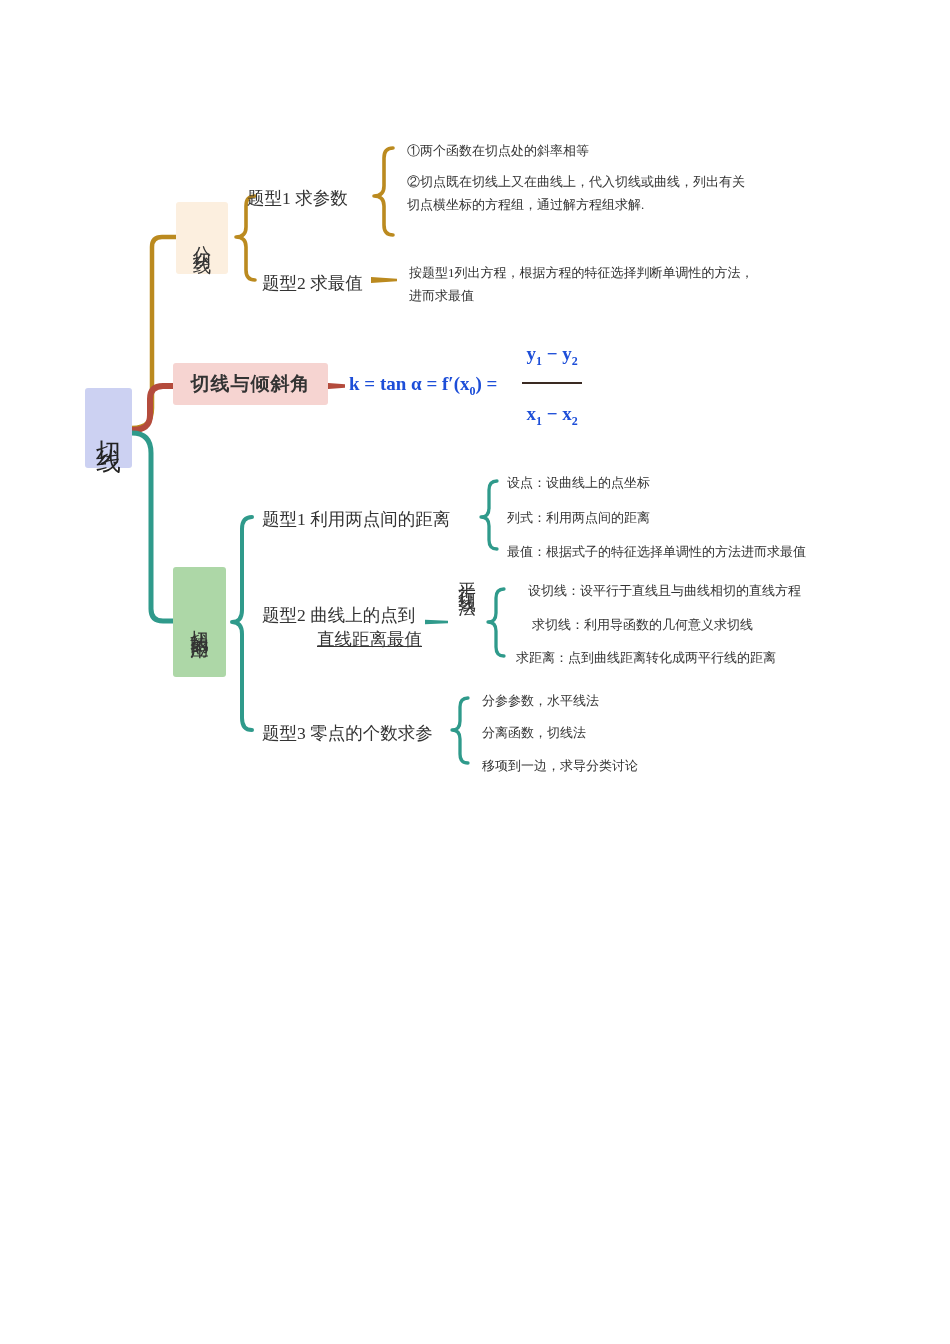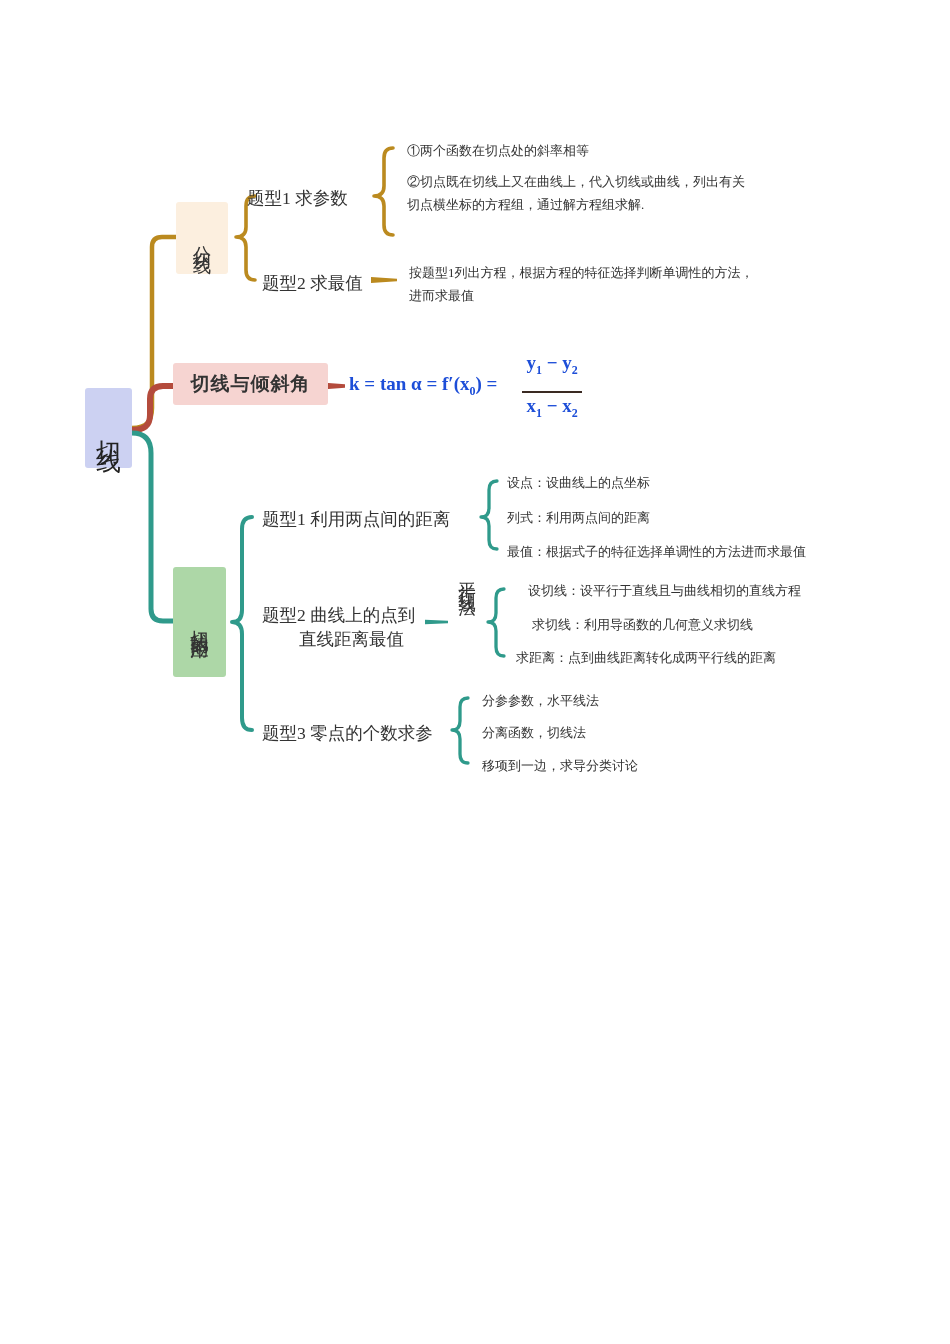--- a/index.html
+++ b/index.html
@@ -19,29 +19,29 @@
   .node-gold{left:176px;top:202px;width:52px;height:72px;background:#fcefdf;}
   .gold-label{font-size:18.5px;letter-spacing:5px;}
   .node-red{left:173px;top:363px;width:155px;height:42px;background:#f6d4d1;}
   .red-label{font-size:19px;font-weight:bold;letter-spacing:1px;}
   .node-teal{left:173px;top:567px;width:53px;height:110px;background:#add7a7;}
   .teal-label{font-size:18.5px;letter-spacing:3px;}
   .lbl{font-size:17.5px;white-space:nowrap;}
   .itm{font-size:13px;white-space:nowrap;line-height:23px;}
   .multiline{white-space:pre-line;}
   .method-vert{font-size:17.5px;letter-spacing:4px;}
-  .indent2{margin-left:37px;}
+  .indent2{margin-left:55px;text-decoration:underline;}
   .formula{
     display:flex;align-items:center;gap:25px;
     font-weight:bold;font-size:19px;color:#1d4ed8;white-space:nowrap;
   }
   .formula sub{font-size:12px;font-weight:bold;}
   .frac{display:inline-flex;flex-direction:column;text-align:center;line-height:1.15;}
   .frac .num{border-bottom:2px solid #3a2a22;padding:0 4px 13px 4px;}
-  .frac .den{padding:2px 4px 0 4px;text-align:right;}
+  .frac .den{padding:19px 4px 0 4px;text-align:right;}
 </style>
 </head>
 <body>
 
 <div class="canvas">
 
   <svg class="overlay" viewBox="0 0 950 1344">
     <g>
       <path fill="none" stroke-width="4.5" stroke-linecap="round" d="M 132 428 C 147 428 152 421 152 408 L 152 247 Q 152 237 162 237 L 176 237" stroke="#bb8a1f"></path>
       <path fill="none" stroke-width="6" stroke-linecap="round" d="M 132 430 C 145 430 150 425 150 415 L 150 399 Q 150 386 163 386 L 173 386" stroke="#b44b3c"></path>

